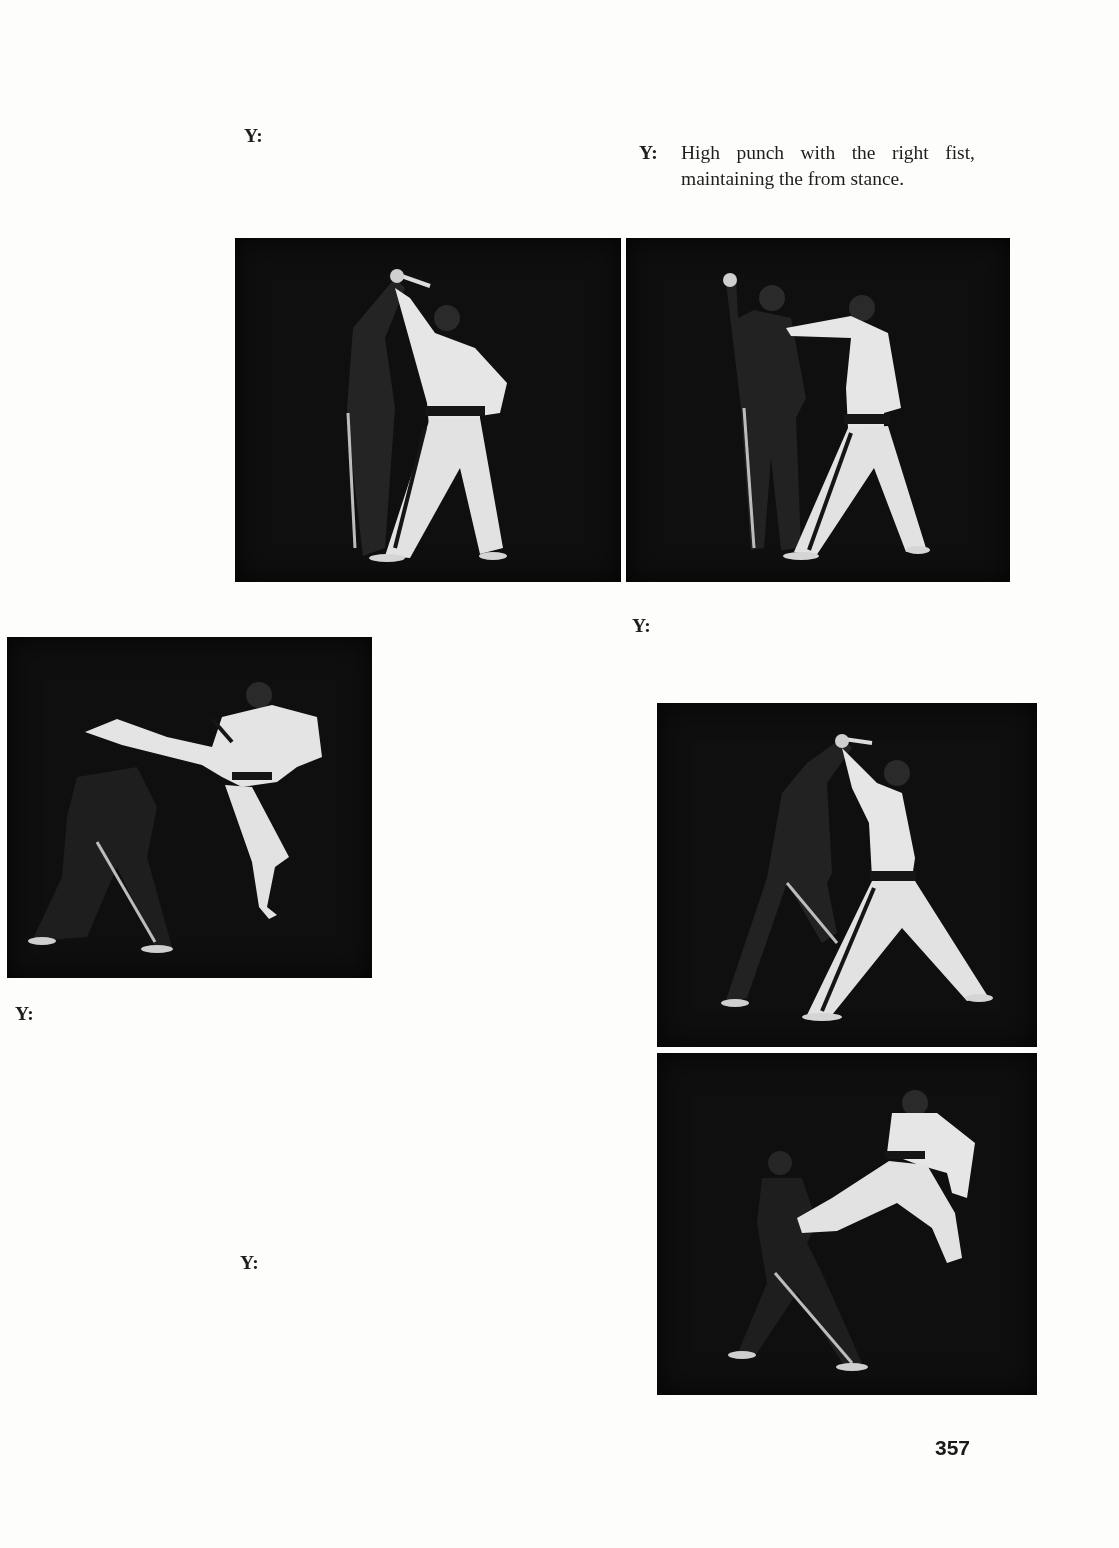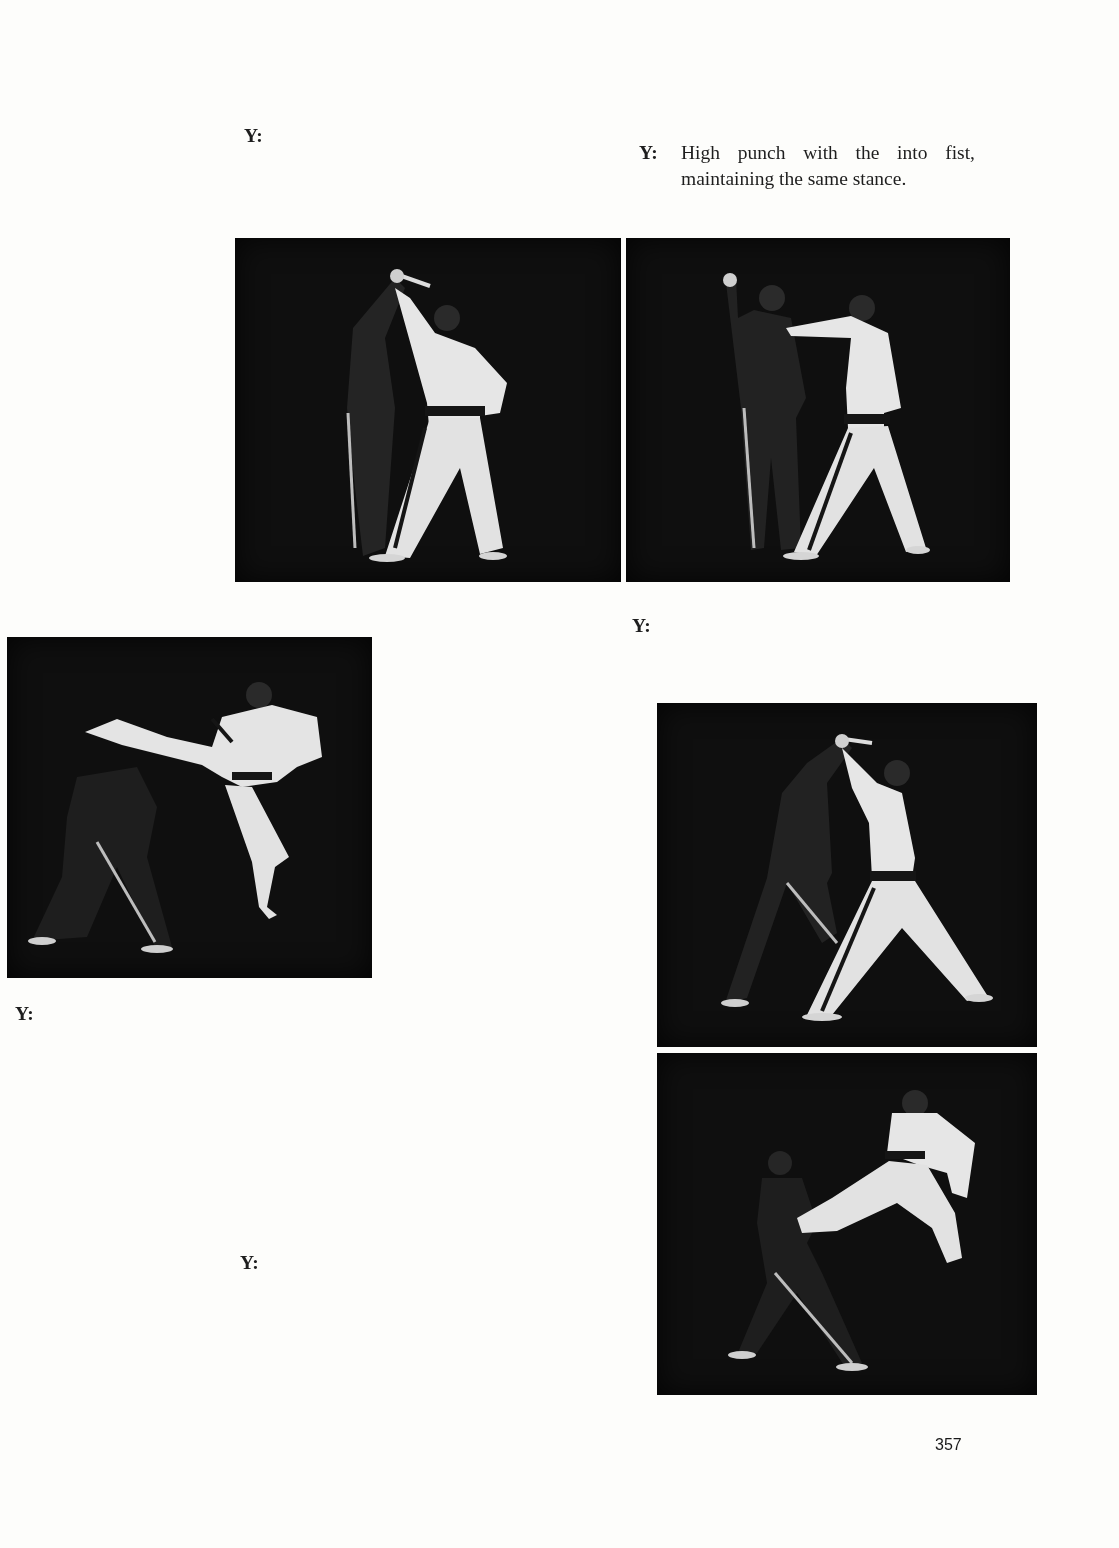--- a/index.html
+++ b/index.html
@@ -26,35 +26,35 @@
     position: absolute;
     background: #0f0f0f;
     overflow: hidden;
     box-shadow: inset 0 0 30px rgba(0,0,0,0.8);
   }
   .photo svg { width: 100%; height: 100%; display: block; }
   .page-number {
     position: absolute;
     left: 935px; top: 1436px;
     font-family: "Liberation Sans", "DejaVu Sans", sans-serif;
-    font-weight: normal;
-    font-size: 16px;
+    font-weight: bold;
+    font-size: 21px;
     color: #1a1a1a;
   }
 </style>
 </head>
 <body>
 
 <div class="caption" style="left:244px; top:123px; width:335px;">
   <span class="label">Y:</span>
 </div>
 
 <div class="caption" style="left:639px; top:140px; width:336px;">
   <span class="label">Y:</span>
-  <span class="text">High punch with the into fist, maintaining the same stance.</span>
+  <span class="text">High punch with the right fist, maintaining the from stance.</span>
 </div>
 
 <div class="photo" style="left:235px; top:238px; width:386px; height:344px;">
   <svg viewBox="0 0 386 344">
 
     <path d="M118 90 L160 40 L170 50 L150 100 L160 170 L150 310 L128 318 L120 250 L112 170 Z" fill="#242424"></path>
     <path d="M113 175 L120 310" stroke="#bdbdbd" stroke-width="3"></path>
 
     <path d="M158 35 L195 48" stroke="#ddd" stroke-width="4"></path>
     <circle cx="162" cy="38" r="7" fill="#cfcfcf"></circle>

